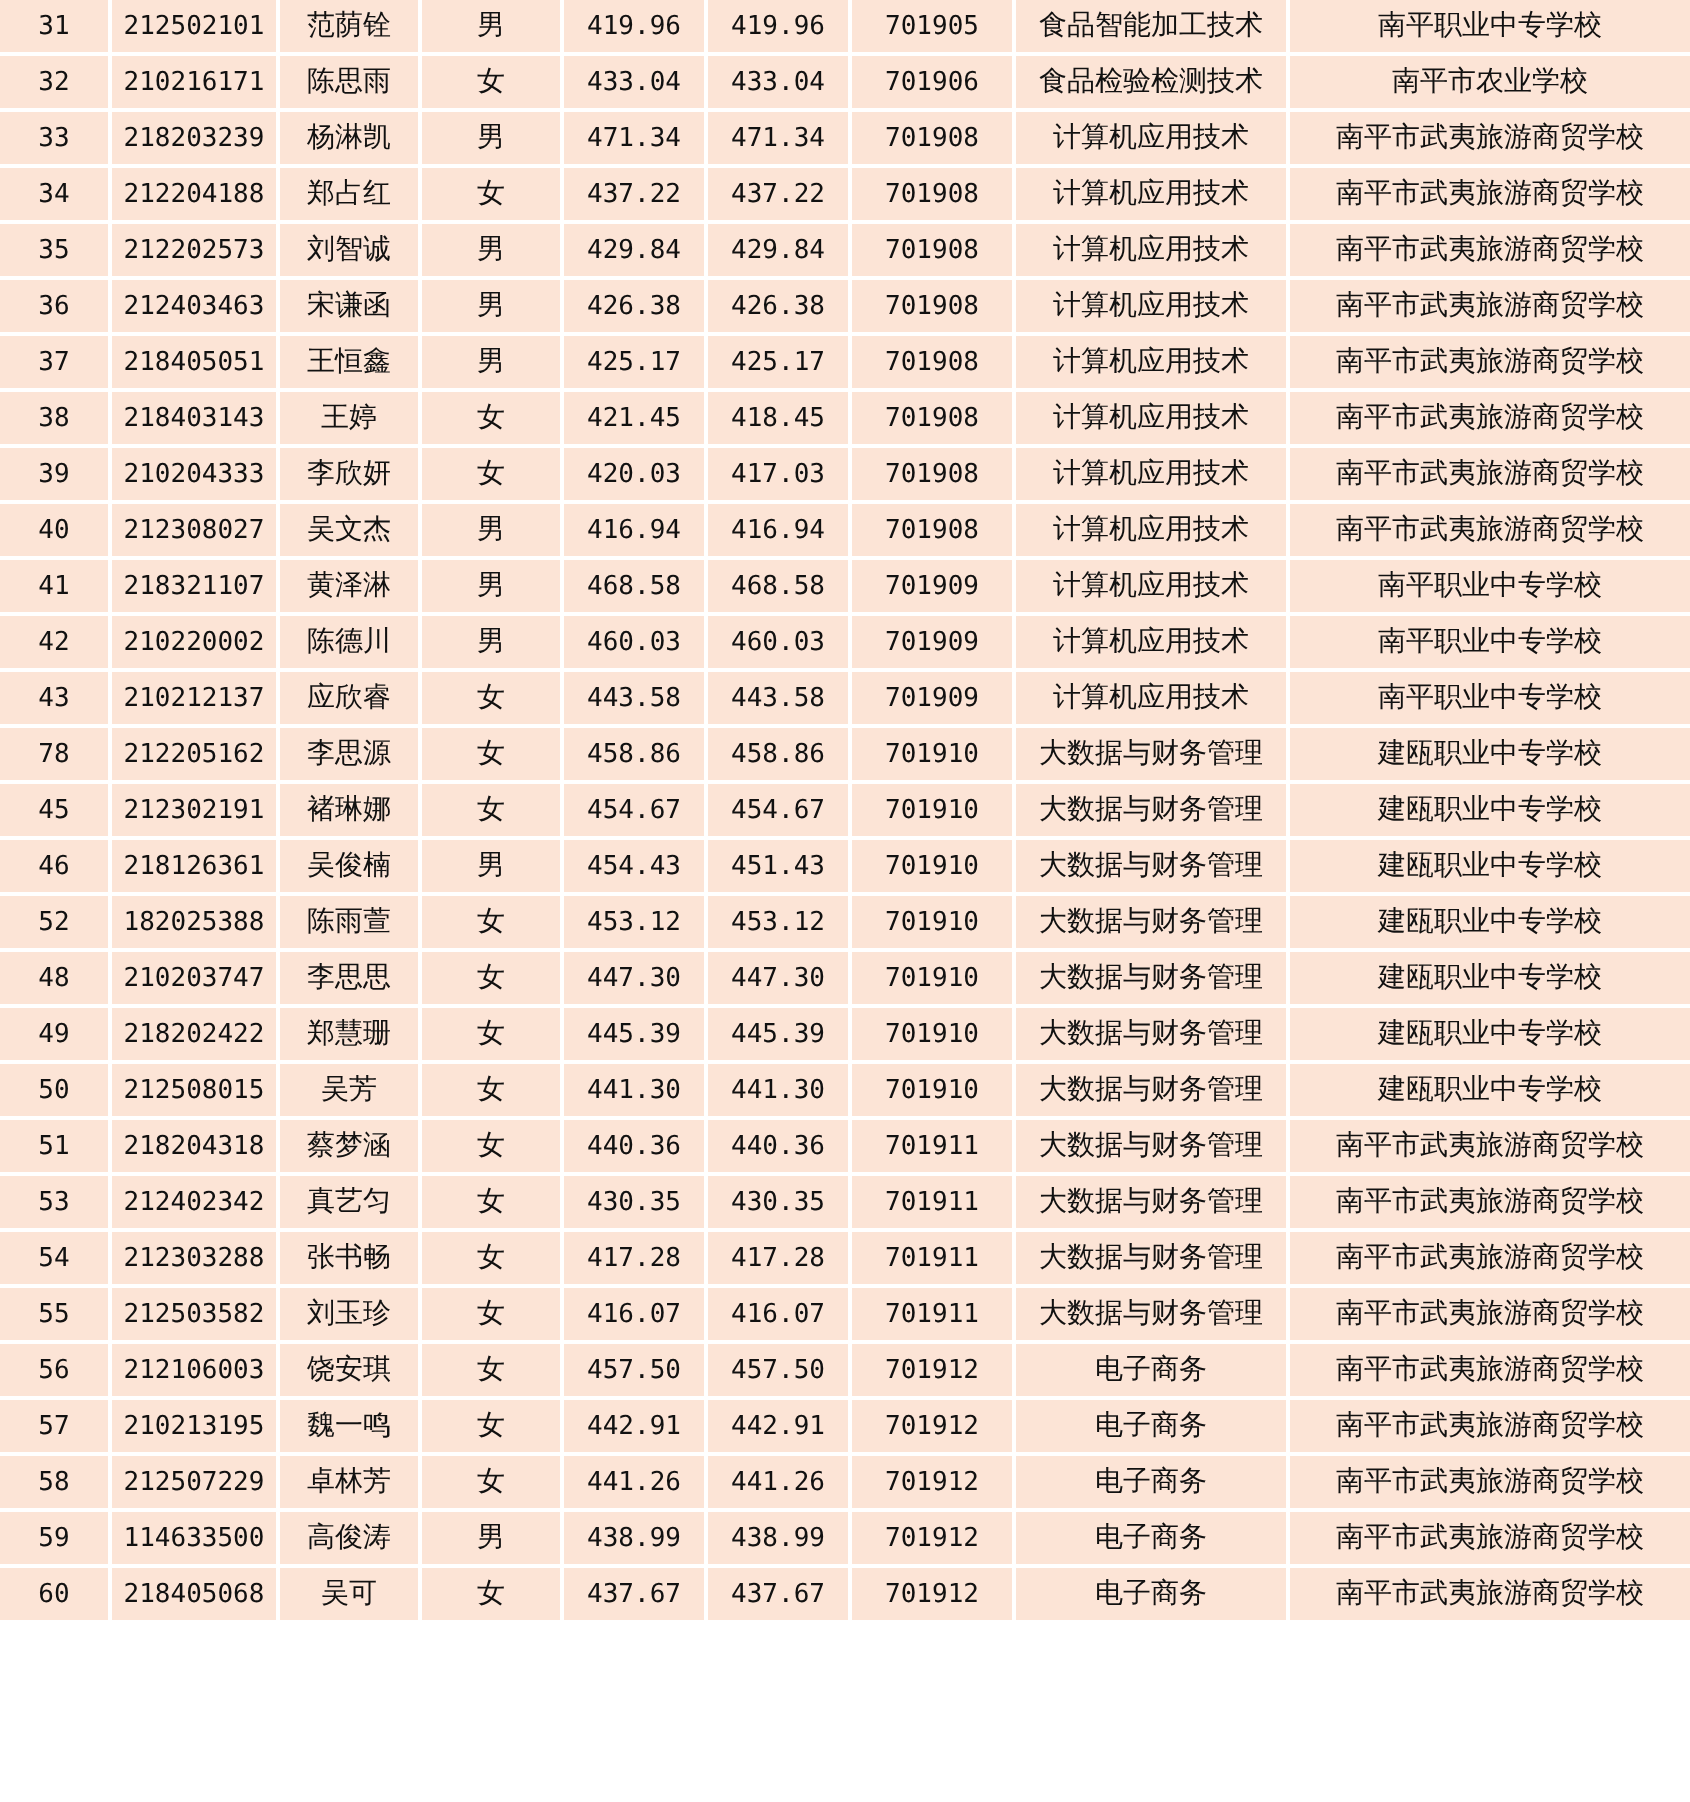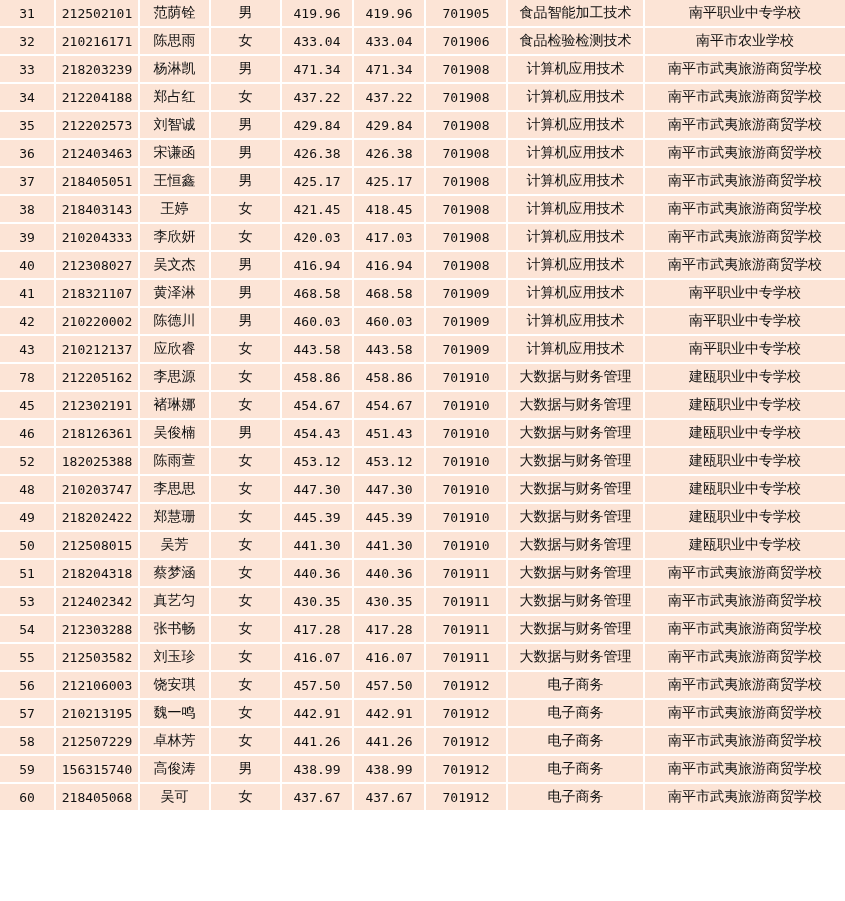--- a/index.html
+++ b/index.html
@@ -362,21 +362,21 @@
     <td>女</td>
     <td class="mono">441.26</td>
     <td class="mono">441.26</td>
     <td class="mono">701912</td>
     <td>电子商务</td>
     <td>南平市武夷旅游商贸学校</td>
   </tr>
 
   <tr>
     <td class="mono">59</td>
-    <td class="mono">156315740</td>
+    <td class="mono">114633500</td>
     <td>高俊涛</td>
     <td>男</td>
     <td class="mono">438.99</td>
     <td class="mono">438.99</td>
     <td class="mono">701912</td>
     <td>电子商务</td>
     <td>南平市武夷旅游商贸学校</td>
   </tr>
 
   <tr>

